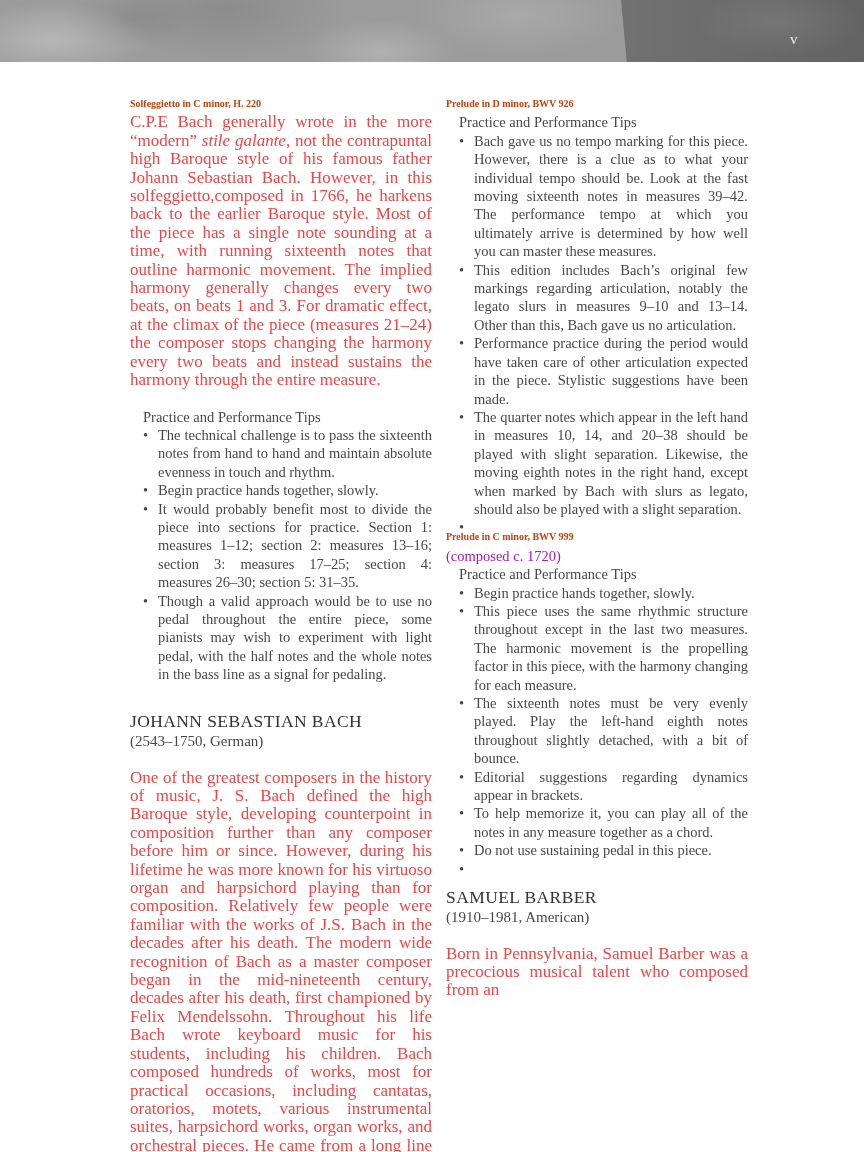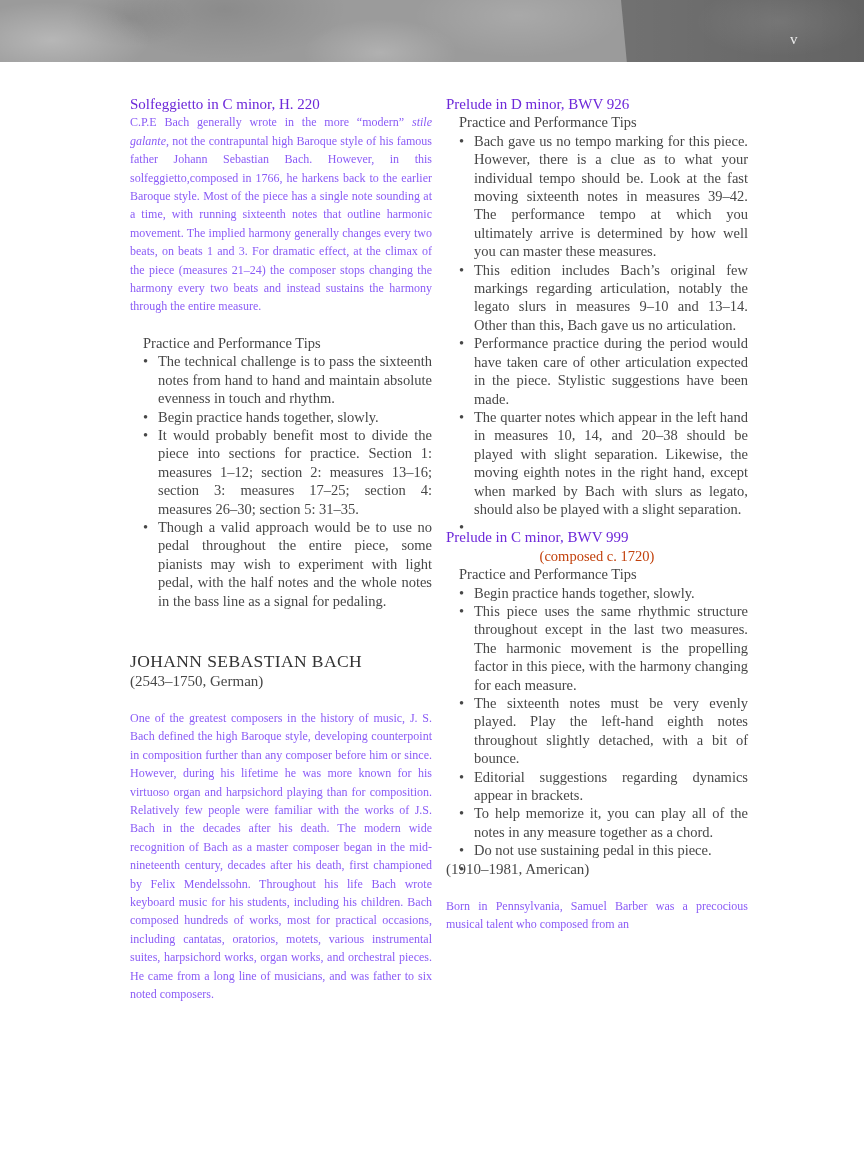--- a/index.html
+++ b/index.html
@@ -31,27 +31,27 @@
   }
 
   
   .content {
     display:flex; gap:14px;
     padding:33px 116px 0 130px;
   }
   .col { width:302px; flex:0 0 302px; }
 
   .piece-title {
-    font-weight:normal; font-size:15px; line-height:18.4px; color:#6d28d9;
+    font-weight:bold; font-size:10px; line-height:18.4px; color:#c2410c;
   }
   .piece-subtitle {
-    font-size:14.5px; line-height:18.4px; color:#c2410c;text-align:center;
+    font-size:14.5px; line-height:18.4px; color:#a21caf;
   }
   .body-text {
-    font-size:12px; line-height:18.4px; color:#8b5cf6;
+    font-size:17px; line-height:18.4px; color:#ef4444;
     text-align:justify; text-justify:inter-word;
   }
   .tips-label {
     font-size:14.5px; line-height:18.4px; color:#474747;
     padding-left:13px;
   }
   ul.tips { list-style:none; }
   ul.tips li {
     position:relative; padding-left:28px;
     font-size:14.5px; line-height:18.4px; color:#474747;
@@ -64,21 +64,21 @@
   .composer-name {
     font-size:17.5px; line-height:22px; color:#333333; letter-spacing:0.4px;
   }
   .composer-dates {
     font-size:15px; line-height:19px; color:#474747;
   }
 
   
   .mt-blank   { margin-top:18px; }  
   .mt-section { margin-top:10px; }  
-  .mt-composer{ margin-top:40px;font-family:Liberation Serif, serif; }  
+  .mt-composer{ margin-top:26px;font-family:Liberation Serif, serif; }  
   em { font-style:italic; }
 </style>
 </head>
 <body>
 
 <div class="header-band">
   <div class="header-band-dark"></div>
   <div class="page-number">v</div>
 </div>
 
@@ -126,18 +126,19 @@
     <ul class="tips">
       <li><span class="blt">•</span><span>Begin practice hands together, slowly.</span></li>
       <li><span class="blt">•</span><span>This piece uses the same rhythmic structure throughout except in the last two measures. The harmonic movement is the propelling factor in this piece, with the harmony changing for each measure.</span></li>
       <li><span class="blt">•</span><span>The sixteenth notes must be very evenly played. Play the left-hand eighth notes throughout slightly detached, with a bit of bounce.</span></li>
       <li><span class="blt">•</span><span>Editorial suggestions regarding dynamics appear in brackets.</span></li>
       <li><span class="blt">•</span><span>To help memorize it, you can play all of the notes in any measure together as a chord.</span></li>
       <li><span class="blt">•</span><span>Do not use sustaining pedal in this piece.</span></li>
       <li><span class="blt">•</span></li>
     </ul>
 
+    <div class="composer-name mt-composer">SAMUEL BARBER</div>
     <div class="composer-dates">(1910–1981, American)</div>
 
     <p class="body-text mt-blank">Born in Pennsylvania, Samuel Barber was a precocious musical talent who composed from an</p>
 
   </div>
 </div>
 
 </body></html>

